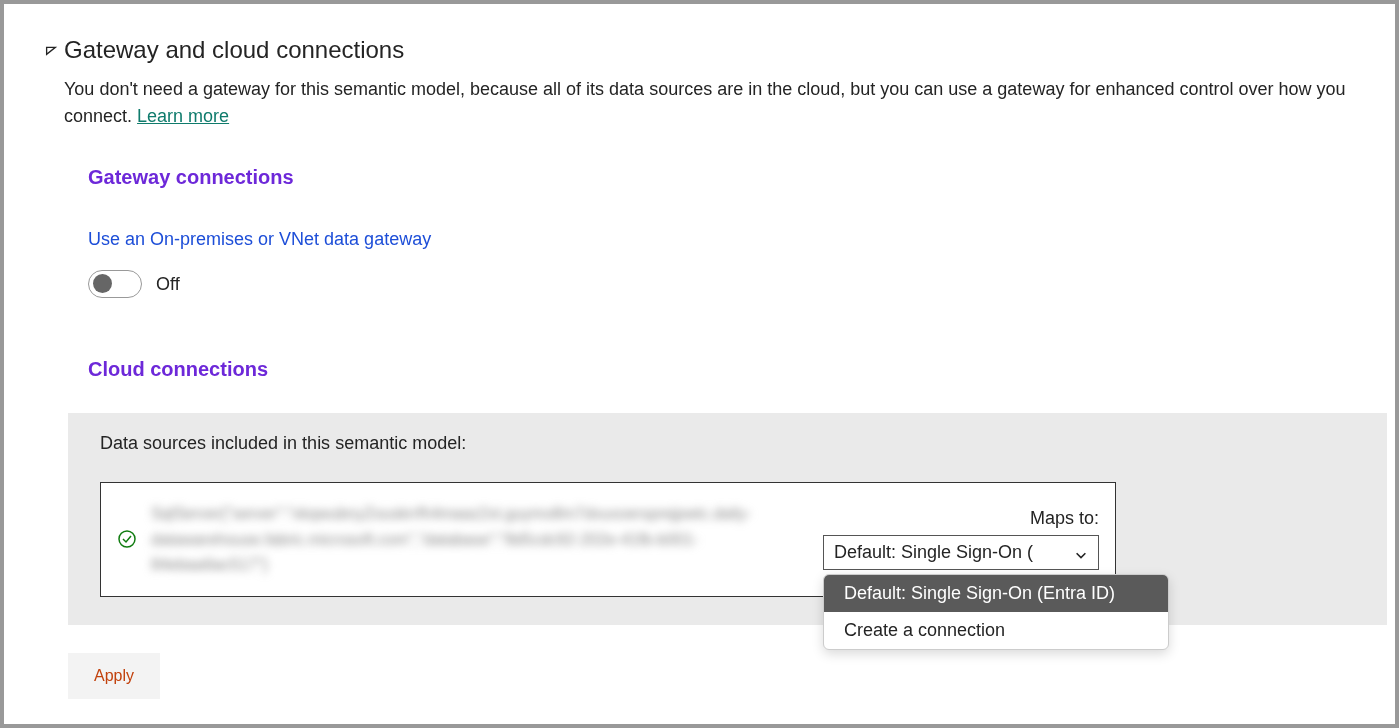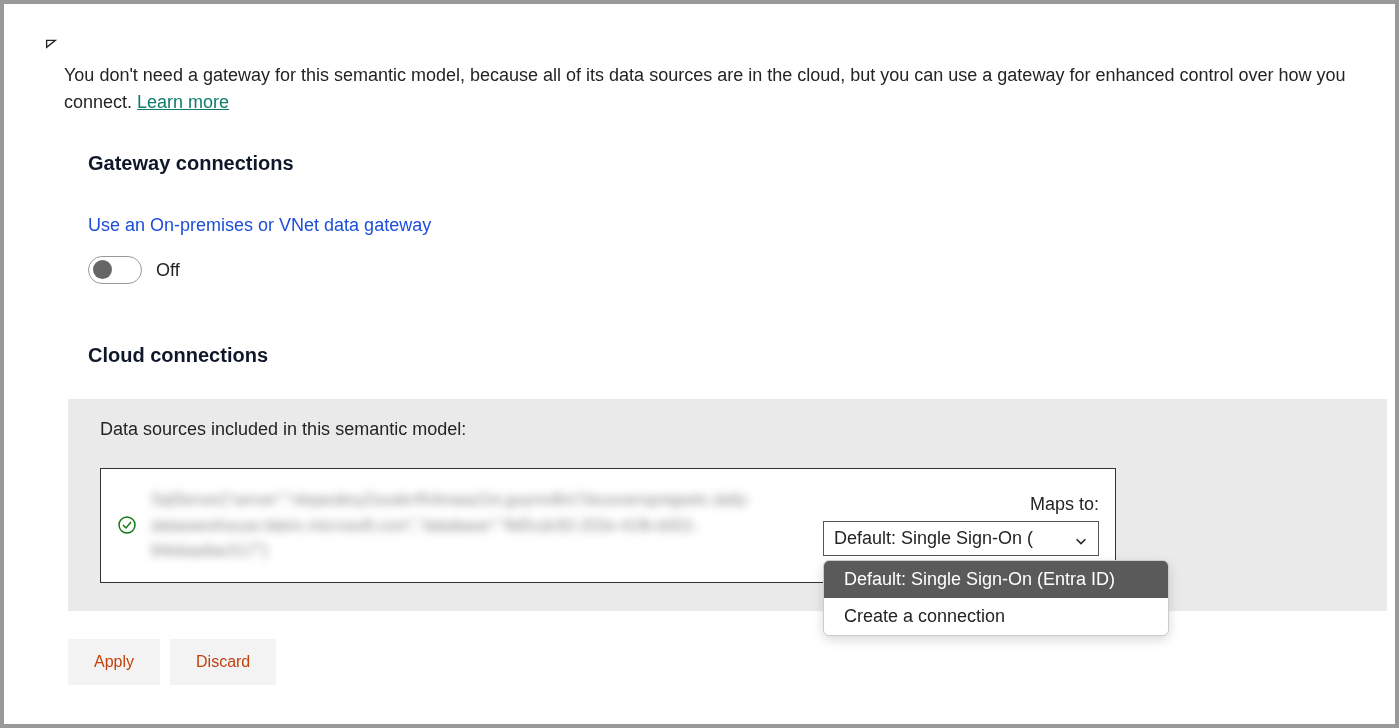--- a/index.html
+++ b/index.html
@@ -51,21 +51,21 @@
       color: #0f7b6c;
       text-decoration: underline;
       cursor: pointer;
     }
     .subsection {
       margin-left: 44px;
     }
     .subsection-title {
       font-size: 20px;
       font-weight: 600;
-      color: #0f172a;
+      color: #6d28d9;
       margin-bottom: 40px;
     }
     .gateway-label {
       font-size: 18px;
       color: #1d4ed8;
       margin-bottom: 20px;
     }
     .toggle-row {
       display: flex;
       align-items: center;
@@ -200,20 +200,21 @@
   </style>
 </head>
 <body>
 
 <div class="section-header">
   <span class="collapse-icon">
     <svg viewBox="0 0 16 16" fill="none" stroke="#242424" stroke-width="1.5">
       <path d="M3 5 L13 5 L3 13 Z" fill="none"></path>
     </svg>
   </span>
+  <h1 class="section-title">Gateway and cloud connections</h1>
 </div>
 
 <p class="section-description">
   <span>You don't need a gateway for this semantic model, because all of its data sources are in the cloud, but you can use a gateway for enhanced control over how you connect. </span><a class="learn-more">Learn more</a>
 </p>
 
 <div class="subsection">
   <h2 class="subsection-title">Gateway connections</h2>
   <div class="gateway-label">Use an On-premises or VNet data gateway</div>
   <div class="toggle-row">
@@ -251,14 +252,13 @@
       <div class="dropdown-menu">
         <div class="dropdown-option highlighted">Default: Single Sign-On (Entra ID)</div>
         <div class="dropdown-option">Create a connection</div>
       </div>
     </div>
   </div>
 </div>
 
 <div class="button-row">
   <button class="btn">Apply</button>
-  <button class="btn">Discard</button>
 </div>
 
 </body></html>

